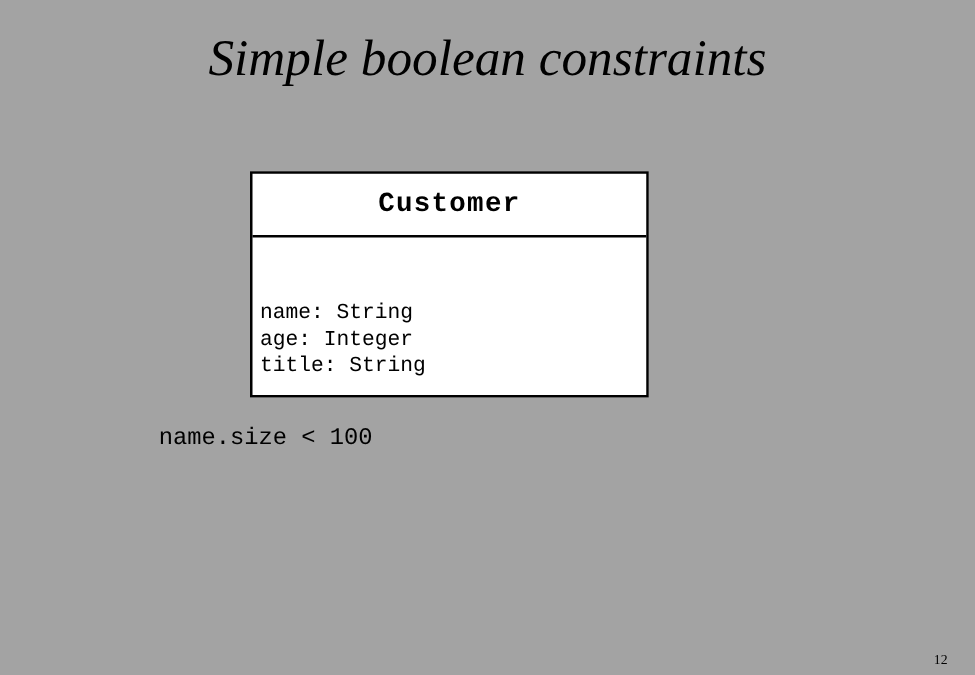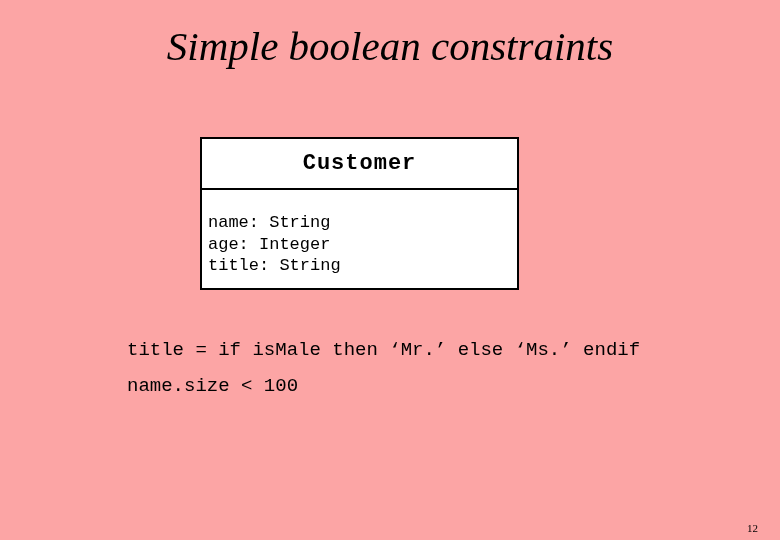--- a/index.html
+++ b/index.html
@@ -10,21 +10,21 @@
     width: 780px;
     height: 540px;
     background: #ffffff;
     font-family: "Liberation Serif", serif;
     overflow: hidden;
   }
   #slide {
     position: relative;
     width: 780px;
     height: 540px;
-    background: #fca5a5;
+    background: #a3a3a3;
   }
 
   
   #slide-title {
     position: absolute;
     left: 0;
     top: 22px;
     width: 780px;
     text-align: center;
     font-family: "Liberation Serif", "DejaVu Serif", serif;
@@ -60,20 +60,21 @@
     font-weight: bold;
     font-size: 22px;
     line-height: 24px;
     color: #000000;
     letter-spacing: 1px;
     white-space: nowrap;
   }
   #class-attributes-compartment {
     padding: 22px 0 11px 6px;
     box-sizing: border-box;
+    margin-top: 28px;
   }
   .attribute-row {
     font-family: "Liberation Mono", "DejaVu Sans Mono", monospace;
     font-weight: normal;
     font-size: 17px;
     line-height: 21.5px;
     color: #000000;
     white-space: pre;
   }
 
@@ -119,19 +120,18 @@
 
     <div id="class-attributes-compartment">
       <div class="attribute-row">name: String</div>
       <div class="attribute-row">age: Integer</div>
       <div class="attribute-row">title: String</div>
     </div>
 
   </div>
 
   <div id="constraints">
-    <div class="constraint-line">title = if isMale then ‘Mr.’ else ‘Ms.’ endif</div>
     <div class="constraint-line">name.size &lt; 100</div>
   </div>
 
   <div id="page-number">12</div>
 
 </div>
 
 </body></html>

